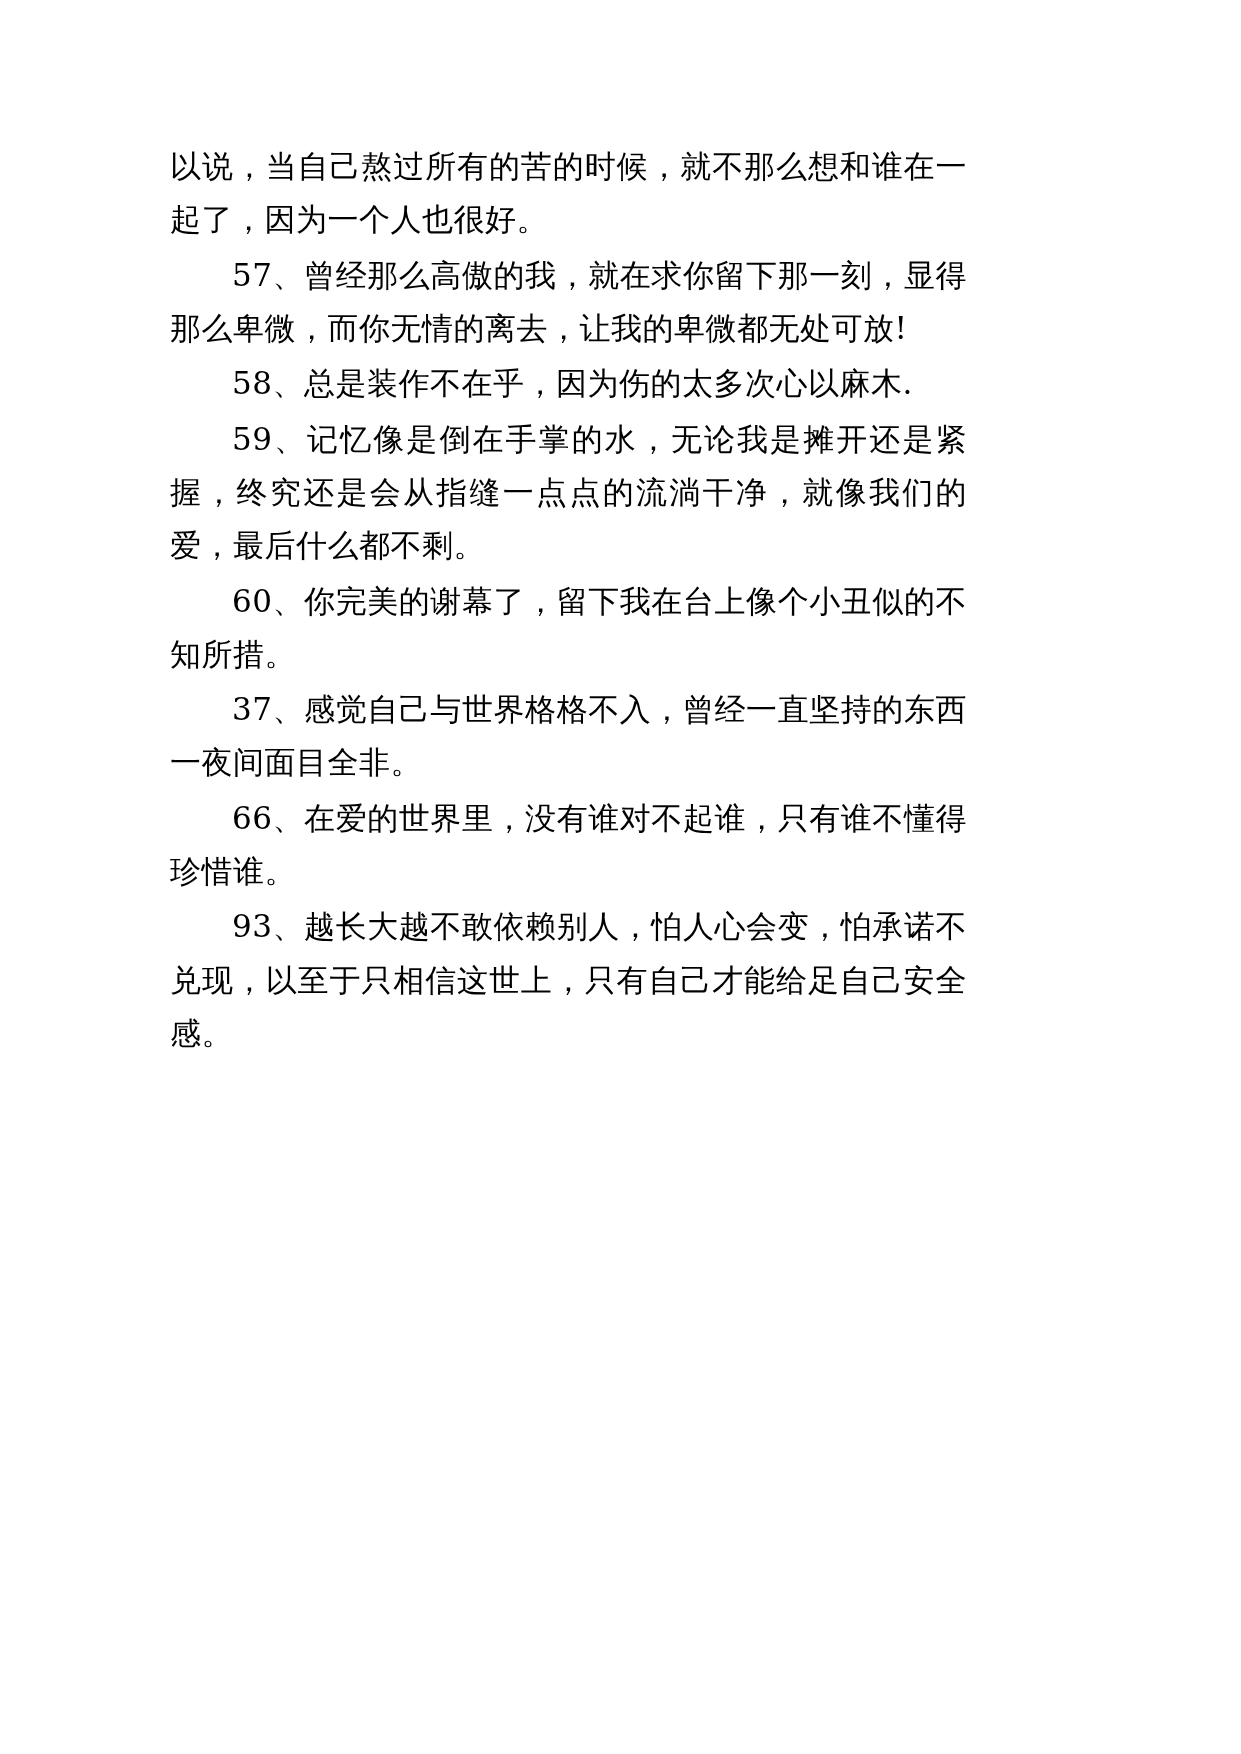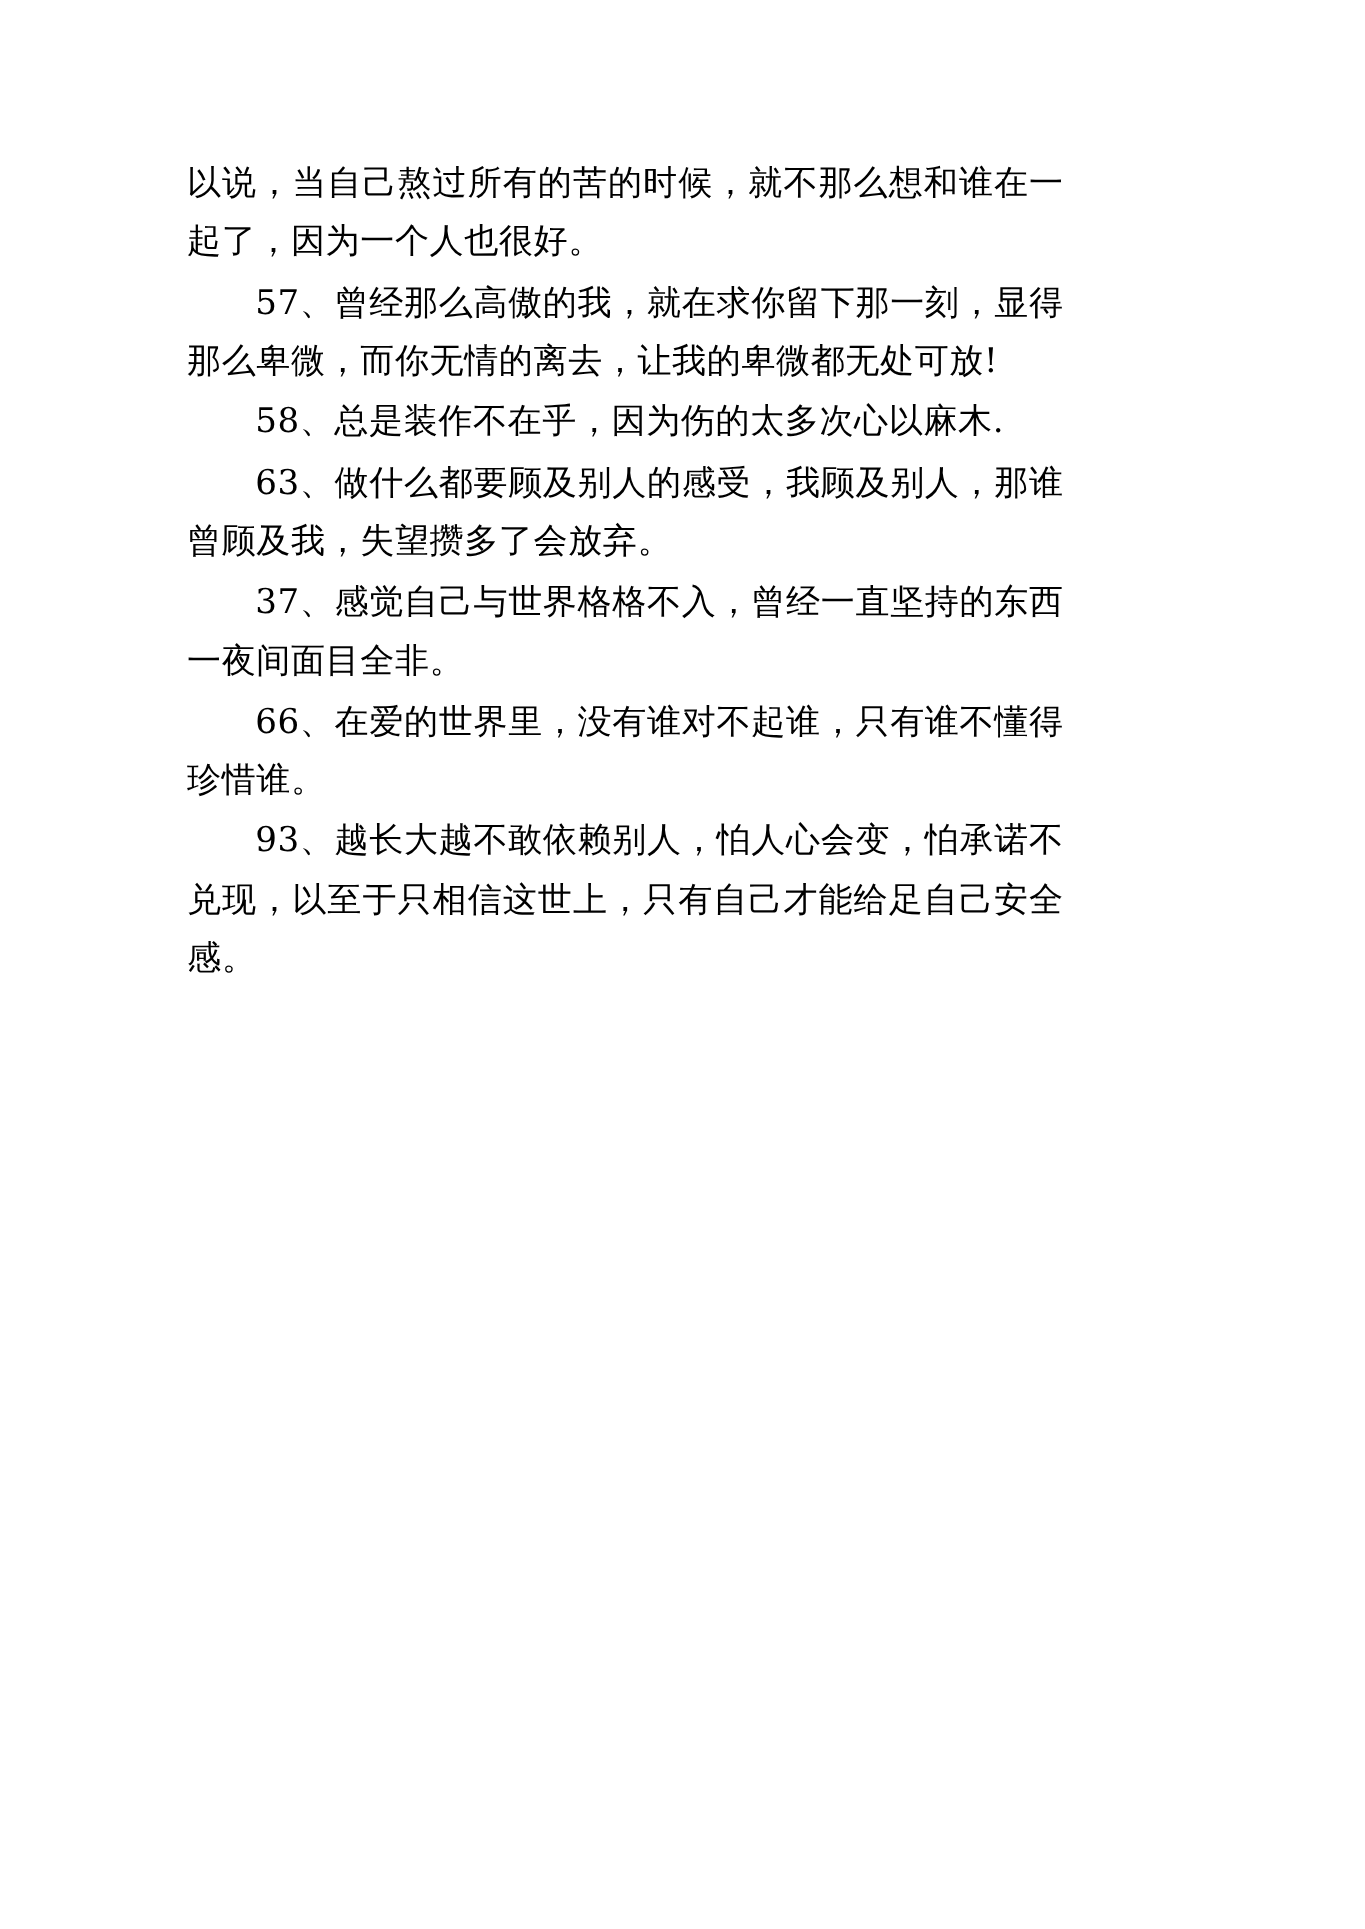--- a/index.html
+++ b/index.html
@@ -36,18 +36,19 @@
   }
 </style>
 </head>
 <body>
 
 <div class="page">
   <div class="doc-body">
     <p class="para">以说，当自己熬过所有的苦的时候，就不那么想和谁在一起了，因为一个人也很好。</p>
     <p class="para indent">57、曾经那么高傲的我，就在求你留下那一刻，显得那么卑微，而你无情的离去，让我的卑微都无处可放!</p>
     <p class="para indent">58、总是装作不在乎，因为伤的太多次心以麻木.</p>
-    <p class="para indent">63、做什么都要顾及别人的感受，我顾及别人，那谁曾顾及我，失望攒多了会放弃。</p>
+    <p class="para indent">59、记忆像是倒在手掌的水，无论我是摊开还是紧握，终究还是会从指缝一点点的流淌干净，就像我们的爱，最后什么都不剩。</p>
+    <p class="para indent">60、你完美的谢幕了，留下我在台上像个小丑似的不知所措。</p>
     <p class="para indent">37、感觉自己与世界格格不入，曾经一直坚持的东西一夜间面目全非。</p>
     <p class="para indent">66、在爱的世界里，没有谁对不起谁，只有谁不懂得珍惜谁。</p>
     <p class="para indent">93、越长大越不敢依赖别人，怕人心会变，怕承诺不兑现，以至于只相信这世上，只有自己才能给足自己安全感。</p>
   </div>
 </div>
 
 </body></html>

